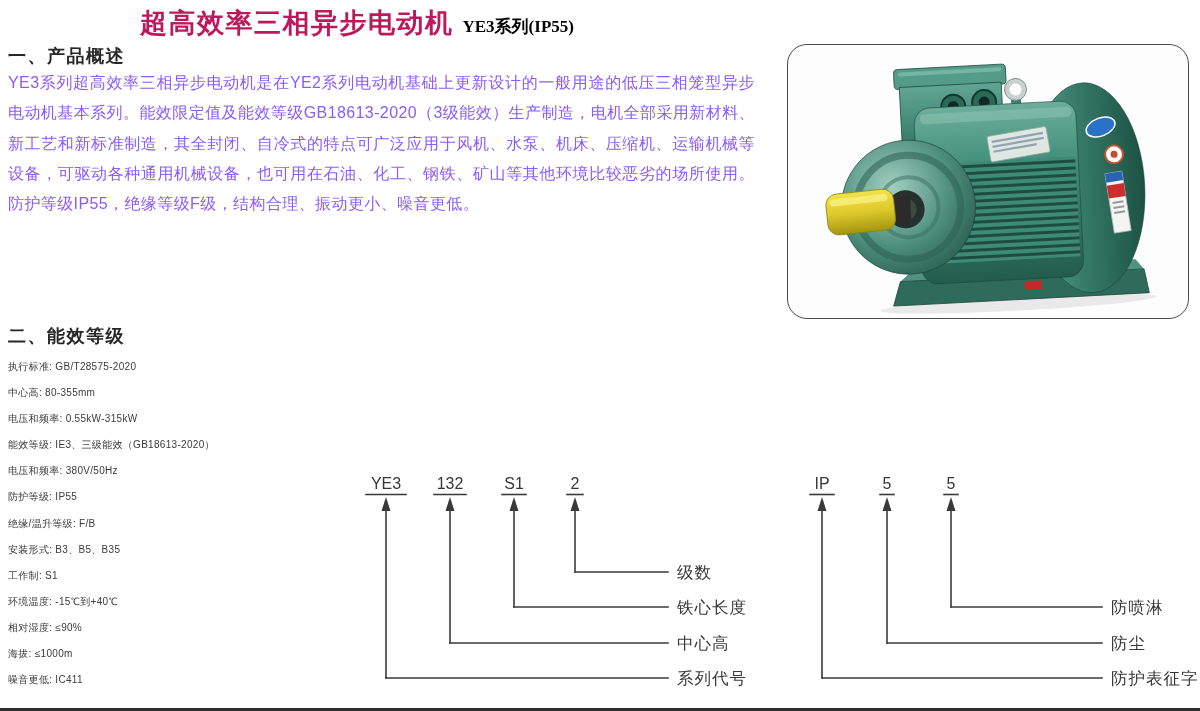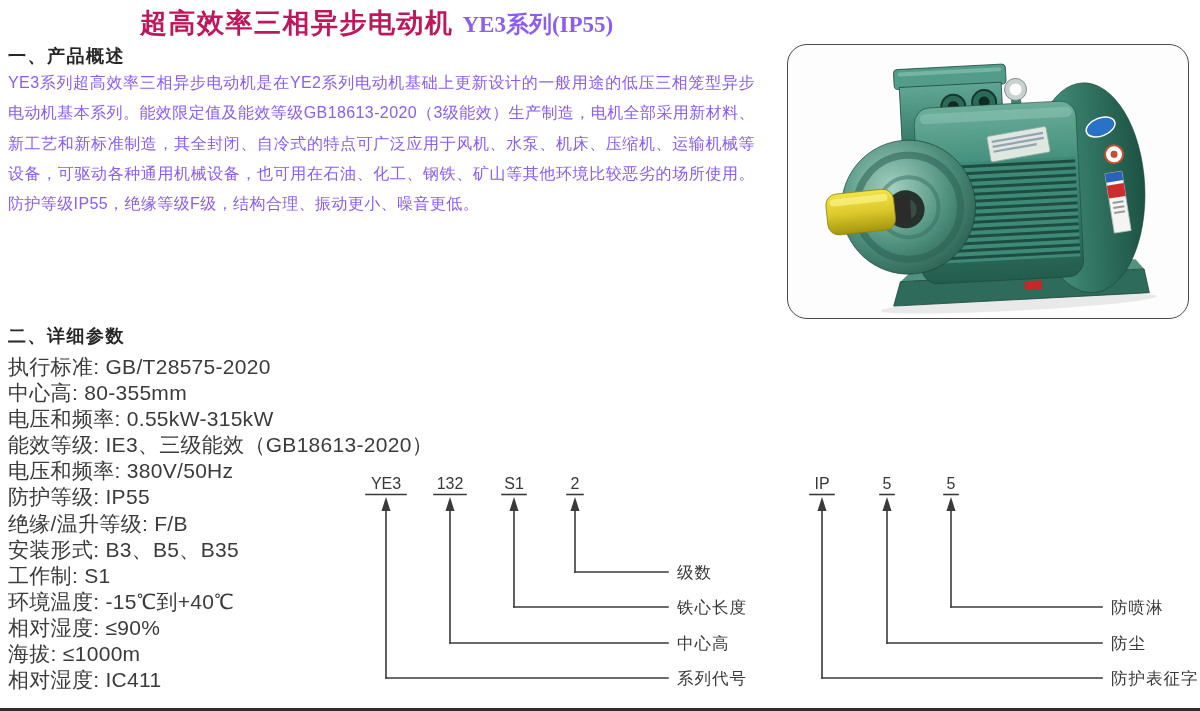--- a/index.html
+++ b/index.html
@@ -11,21 +11,21 @@
     color:#3b3b3b;
   }
   .page{position:absolute;inset:0;background:#fff;}
   
   .title-row{position:absolute;left:140px;top:5px;white-space:nowrap;}
   .title-main{
     font-size:27px;font-weight:900;color:#be185d;letter-spacing:1.5px;
     font-family:"Liberation Sans",sans-serif;
   }
   .title-sub{
-    font-size:23px;font-weight:700;color:#8b5cf6;margin-left:9px;
+    font-size:17px;font-weight:700;color:#000000;margin-left:9px;
     font-family:"Liberation Serif",serif;
   }
   
   .sec-heading{
     position:absolute;left:8px;
     font-size:18px;font-weight:700;color:#272727;letter-spacing:1.5px;
   }
   #sec1{top:44px;}
   #sec2{top:324px;}
   
@@ -36,21 +36,21 @@
   }
   
   .photo-box{
     position:absolute;left:787px;top:44px;width:402px;height:275px;
     border:1.4px solid #4a4a4a;border-radius:20px;background:#fdfdfd;
     overflow:hidden;box-sizing:border-box;
   }
   
   .params{
     position:absolute;left:8px;top:354px;width:470px;
-    font-size:21px;line-height:26.1px;color:#3b3b3b;letter-spacing:0.3px;
+    font-size:10px;line-height:26.1px;color:#3b3b3b;letter-spacing:0.3px;
   }
   
   .diagram-svg{position:absolute;left:0;top:0;width:1200px;height:711px;}
   .diagram-svg text{
     font-family:"Liberation Sans",sans-serif;fill:#383838;
   }
   .code-text{font-size:16px;}
   .label-text{font-size:16.5px;letter-spacing:1px;}
   
   .bottom-line{position:absolute;left:0;bottom:0;width:1200px;height:3px;background:#2e2e2e;}
@@ -155,36 +155,36 @@
 
         <rect x="96" y="147" width="26" height="27" fill="#2b2b2b"></rect>
         <g transform="rotate(-3 70 160)">
           <rect x="38" y="140" width="68" height="41" rx="11" fill="url(#gYellow)" stroke="#8f8208" stroke-width="0.8"></rect>
           <rect x="42" y="145" width="58" height="7" rx="3.5" fill="#fbf489" opacity="0.7"></rect>
         </g>
       </g>
     </svg>
   </div>
 
-  <div class="sec-heading" id="sec2">二、详细参数</div>
+  <div class="sec-heading" id="sec2">二、能效等级</div>
 
   <div class="params">
     <div>执行标准: GB/T28575-2020</div>
     <div>中心高: 80-355mm</div>
     <div>电压和频率: 0.55kW-315kW</div>
     <div>能效等级: IE3、三级能效（GB18613-2020）</div>
     <div>电压和频率: 380V/50Hz</div>
     <div>防护等级: IP55</div>
     <div>绝缘/温升等级: F/B</div>
     <div>安装形式: B3、B5、B35</div>
     <div>工作制: S1</div>
     <div>环境温度: -15℃到+40℃</div>
     <div>相对湿度: ≤90%</div>
     <div>海拔: ≤1000m</div>
-    <div>相对湿度: IC411</div>
+    <div>噪音更低: IC411</div>
   </div>
 
   <svg class="diagram-svg">
     <g stroke="#3a3a3a" stroke-width="1.6" stroke-linecap="square" fill="none">
 
       <line x1="366" y1="494.5" x2="406" y2="494.5"></line>
       <line x1="434" y1="494.5" x2="466" y2="494.5"></line>
       <line x1="502" y1="494.5" x2="526" y2="494.5"></line>
       <line x1="567" y1="494.5" x2="583" y2="494.5"></line>
       <line x1="386" y1="509" x2="386" y2="678"></line>

